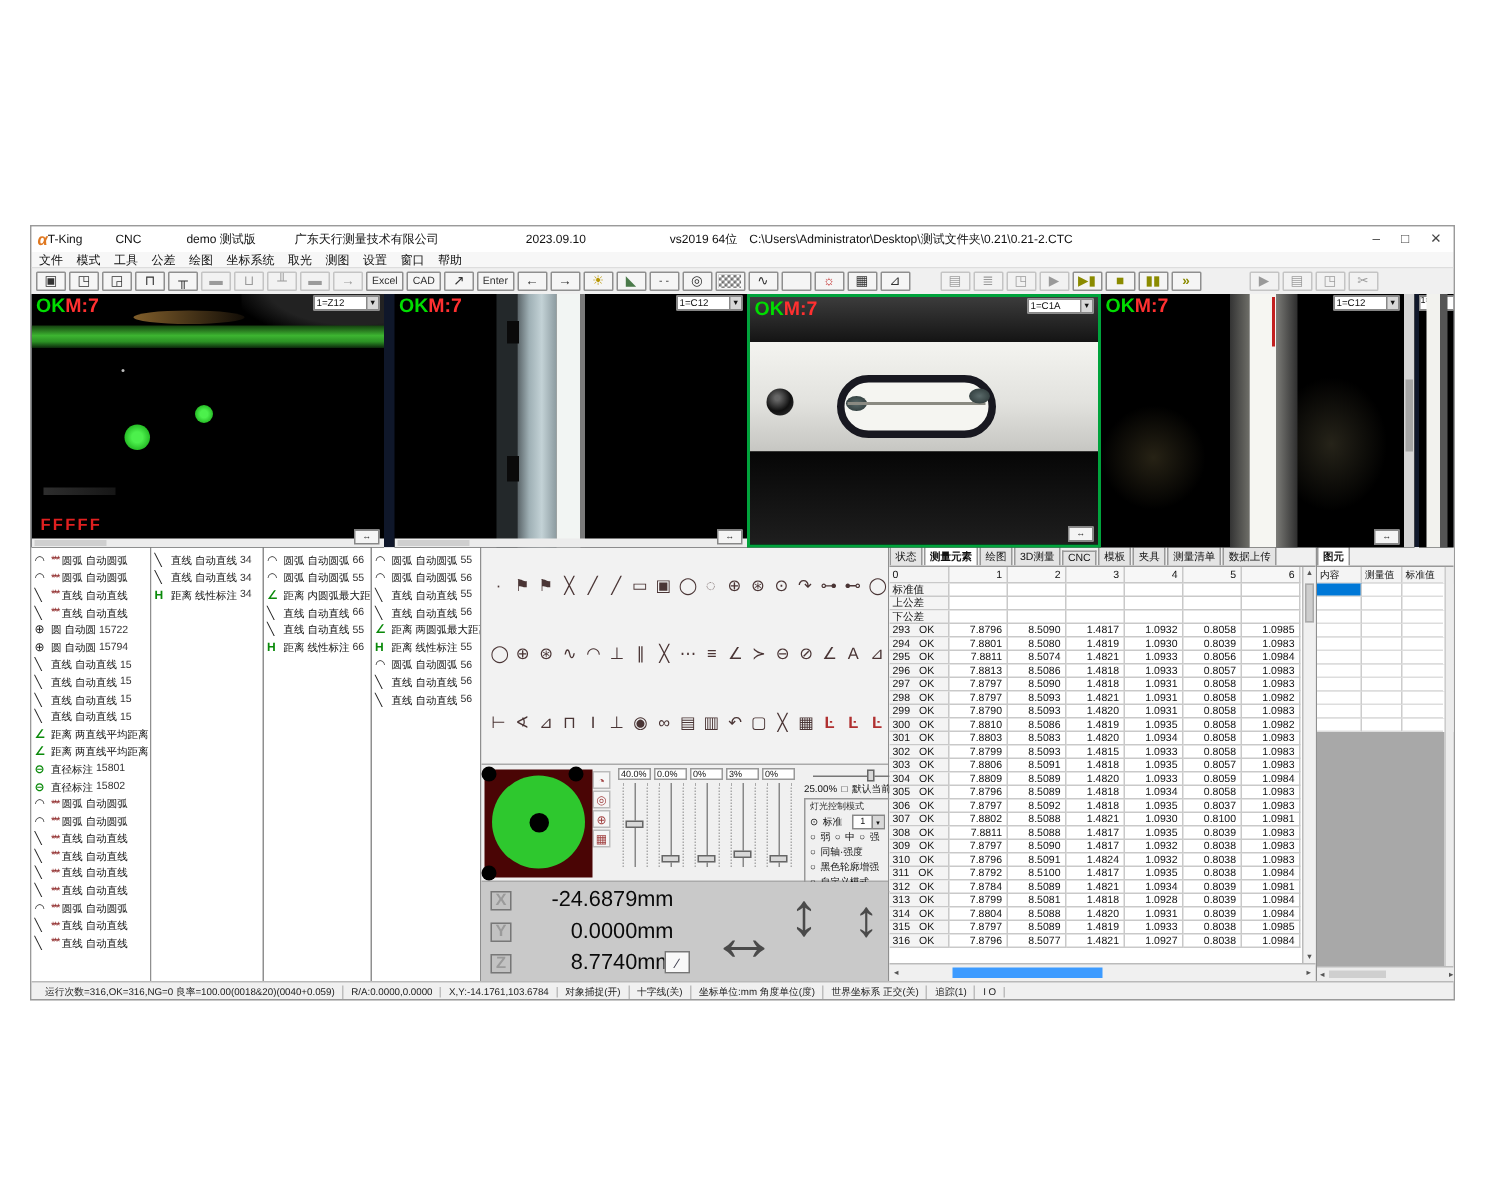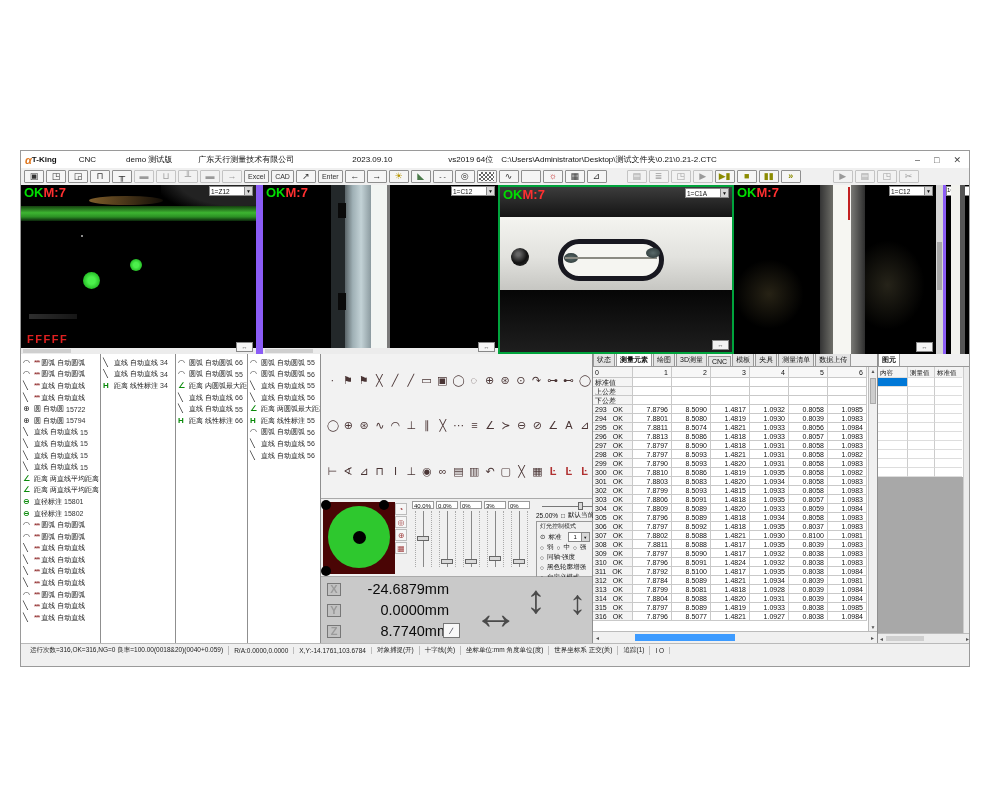--- a/index.html
+++ b/index.html
@@ -4,42 +4,42 @@
 <style>
   html,body{margin:0;padding:0;background:#fff;}
   .canvas{position:relative;width:1000px;height:789px;background:#fff;overflow:hidden;
           font-family:"Liberation Sans","DejaVu Sans",sans-serif;color:#111;}
   .window{position:absolute;left:20px;top:150px;width:950px;height:517px;background:#f0f0f0;
           border:1px solid #9a9a9a;box-sizing:border-box;overflow:hidden;}
   
   .titlebar{height:17px;background:#fff;display:flex;align-items:center;font-size:8px;white-space:nowrap;overflow:hidden;}
   .logo{color:#e07820;font-weight:bold;font-style:italic;font-size:11px;margin:0 4px 0 4px;}
   .titlebar span{margin-right:0;}
-  .t-app{font-weight:bold;}
+  .t-app{font-weight:normal;}
   .t-sub{margin-left:22px;}
   .t-user{margin-left:30px;}
   .t-comp{margin-left:26px;}
   .t-date{margin-left:58px;}
   .t-build{margin-left:56px;}
   .t-path{margin-left:8px;}
   .winbtns{margin-left:auto;display:flex;gap:14px;padding-right:8px;color:#444;font-size:9px;}
   .winbtns span{cursor:default;}
   
   .menubar{height:11px;background:#f7f7f7;display:flex;align-items:center;font-size:8px;gap:9px;padding-left:5px;border-bottom:1px solid #ddd;box-sizing:border-box;}
   
   .toolbar{height:17px;background:#f0f0f0;display:flex;align-items:center;padding-left:3px;gap:2px;box-sizing:border-box;}
   .tb-btn{min-width:20px;height:13px;background:#f5f5f5;border:1px solid #8f8f8f;border-radius:1px;
           display:flex;align-items:center;justify-content:center;font-size:9px;line-height:1;color:#333;box-sizing:border-box;}
   .tb-btn.txt{font-size:7px;padding:0 3px;}
   .tb-btn.dis{opacity:.45;}
   .tb-btn.olive{color:#8b8b00;font-weight:bold;}
   .tb-gap{height:1px;}
   .checker{width:15px;height:9px;background-image:linear-gradient(45deg,#666 25%,transparent 25%,transparent 75%,#666 75%),linear-gradient(45deg,#666 25%,#fff 25%,#fff 75%,#666 75%);background-size:4px 4px;background-position:0 0,2px 2px;}
   
-  .cams{height:169px;background:#8b5cf6;display:flex;}
+  .cams{height:169px;background:#0f172a;display:flex;}
   .pane{position:relative;background:#000;height:169px;overflow:hidden;flex:none;}
   .p1{width:235px;margin-right:7px;}
   .p2{width:235px;}
   .p3{width:236px;border:2px solid #00a33c;box-sizing:border-box;}
   .p4{width:209px;margin-right:3px;}
   .p5{width:25px;}
   .oklab{position:absolute;top:0;left:3px;font-size:13px;font-weight:bold;z-index:5;letter-spacing:0;}
   .ok-g{color:#00dd00;}
   .ok-r{color:#ff3030;}
   .combo{position:absolute;top:1px;right:3px;width:44px;height:10px;background:#fff;border:1px solid #888;
@@ -189,20 +189,33 @@
       <span class="t-date">2023.09.10</span>
       <span class="t-build">vs2019 64位</span>
       <span class="t-path">C:\Users\Administrator\Desktop\测试文件夹\0.21\0.21-2.CTC</span>
       <span class="winbtns">
         <span>–</span>
         <span>□</span>
         <span>✕</span>
       </span>
     </div>
 
+    <div class="menubar">
+        <span class="menu-item">文件</span>
+        <span class="menu-item">模式</span>
+        <span class="menu-item">工具</span>
+        <span class="menu-item">公差</span>
+        <span class="menu-item">绘图</span>
+        <span class="menu-item">坐标系统</span>
+        <span class="menu-item">取光</span>
+        <span class="menu-item">测图</span>
+        <span class="menu-item">设置</span>
+        <span class="menu-item">窗口</span>
+        <span class="menu-item">帮助</span>
+      </div>
 
     <div class="toolbar">
         <div class="tb-btn">▣</div>
         <div class="tb-btn">◳</div>
         <div class="tb-btn">◲</div>
         <div class="tb-btn">⊓</div>
         <div class="tb-btn">╥</div>
         <div class="tb-btn dis">▬</div>
         <div class="tb-btn dis">⊔</div>
         <div class="tb-btn dis">╨</div>

